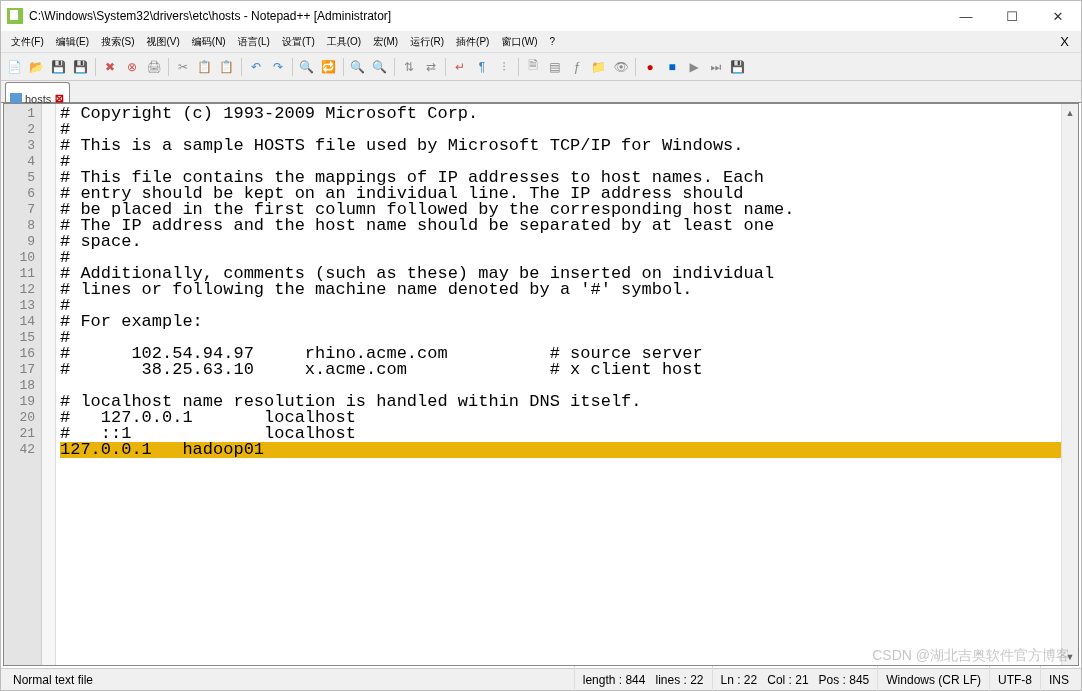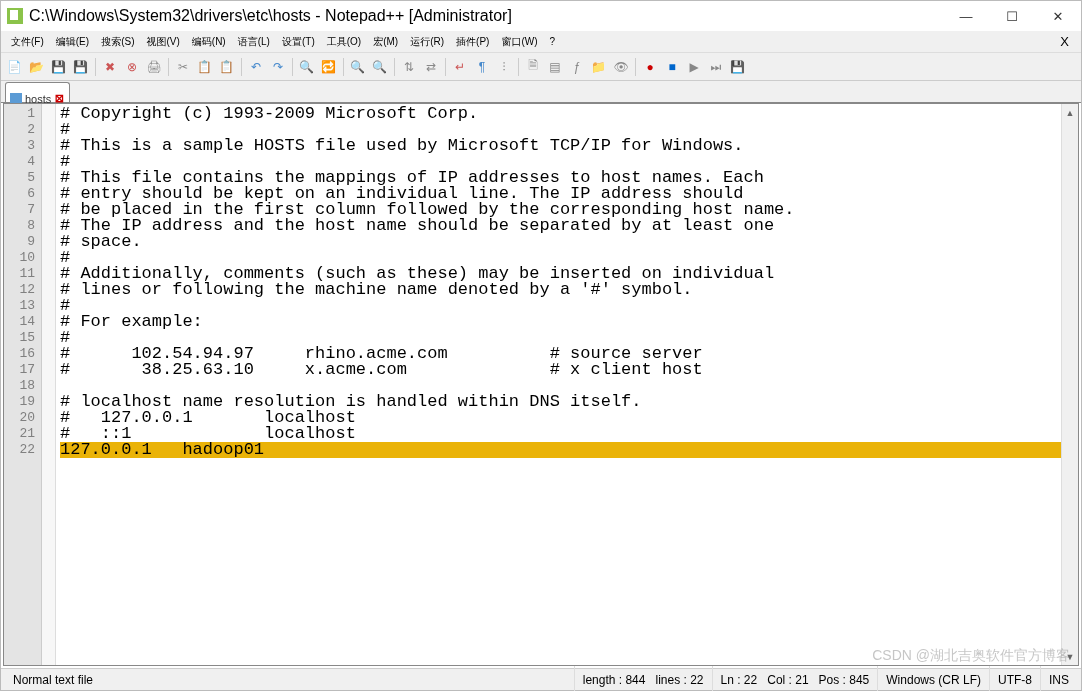--- a/index.html
+++ b/index.html
@@ -1,21 +1,21 @@
 <!DOCTYPE html>
 <html><head>
 <meta charset="utf-8">
 <style>
 * { margin: 0; padding: 0; box-sizing: border-box; }
 body { font-family: "Microsoft YaHei", "Segoe UI", Arial, sans-serif; font-size: 12px; background: #f0f0f0; overflow: hidden; }
 .window { width: 1082px; height: 691px; background: #fff; display: flex; flex-direction: column; border: 1px solid #bbb; }
 .titlebar { height: 30px; display: flex; align-items: center; padding: 0 0 0 6px; background: #fff; }
 .titlebar .app-icon { width: 16px; height: 16px; background: #8bc34a; margin-right: 6px; position: relative; }
 .titlebar .app-icon::before { content: ""; position: absolute; left: 3px; top: 2px; width: 8px; height: 10px; background: #fff; }
-.titlebar .title-text { flex: 1; color: #000; font-size: 16px; }
+.titlebar .title-text { flex: 1; color: #000; font-size: 12px; }
 .titlebar .win-btns { display: flex; }
 .titlebar .win-btn { width: 46px; height: 30px; display: flex; align-items: center; justify-content: center; font-size: 13px; color: #333; cursor: pointer; }
 .menubar { height: 22px; display: flex; align-items: center; padding: 0 4px; background: #f0f0f0; border-bottom: 1px solid #ddd; }
 .menubar .menu-item { padding: 2px 6px; cursor: pointer; font-size: 10px; }
 .menubar .help-x { margin-left: auto; padding: 0 8px 0 0; font-size: 13px; cursor: pointer; }
 .toolbar { height: 28px; display: flex; align-items: center; padding: 2px 4px; background: #f0f0f0; border-bottom: 1px solid #ccc; gap: 2px; }
 .toolbar .tb-btn { width: 20px; height: 20px; display: flex; align-items: center; justify-content: center; cursor: pointer; font-size: 12px; border-radius: 2px; }
 .toolbar .tb-sep { width: 1px; height: 18px; background: #ccc; margin: 0 2px; }
 .tabs { height: 22px; display: flex; align-items: flex-end; padding: 0 2px; background: #f0f0f0; border-bottom: 1px solid #888; }
 .tab { height: 20px; display: flex; align-items: center; padding: 12px 4px 0 4px; background: #fff; border: 1px solid #888; border-bottom: none; border-radius: 3px 3px 0 0; margin-left: 2px; cursor: pointer; }
@@ -135,21 +135,21 @@
         <div class="ln">12</div>
         <div class="ln">13</div>
         <div class="ln">14</div>
         <div class="ln">15</div>
         <div class="ln">16</div>
         <div class="ln">17</div>
         <div class="ln">18</div>
         <div class="ln">19</div>
         <div class="ln">20</div>
         <div class="ln">21</div>
-        <div class="ln">22</div>
+        <div class="ln">42</div>
       </div>
     <div class="fold-col"></div>
     <div class="code" id="code"><div class="line"># Copyright (c) 1993-2009 Microsoft Corp.</div><div class="line">#</div><div class="line"># This is a sample HOSTS file used by Microsoft TCP/IP for Windows.</div><div class="line">#</div><div class="line"># This file contains the mappings of IP addresses to host names. Each</div><div class="line"># entry should be kept on an individual line. The IP address should</div><div class="line"># be placed in the first column followed by the corresponding host name.</div><div class="line"># The IP address and the host name should be separated by at least one</div><div class="line"># space.</div><div class="line">#</div><div class="line"># Additionally, comments (such as these) may be inserted on individual</div><div class="line"># lines or following the machine name denoted by a '#' symbol.</div><div class="line">#</div><div class="line"># For example:</div><div class="line">#</div><div class="line">#      102.54.94.97     rhino.acme.com          # source server</div><div class="line">#       38.25.63.10     x.acme.com              # x client host</div><div class="line"></div><div class="line"># localhost name resolution is handled within DNS itself.</div><div class="line">#   127.0.0.1       localhost</div><div class="line">#   ::1             localhost</div><div class="line current">127.0.0.1   hadoop01</div></div>
     <div class="scrollbar-v">
       <div class="sb-btn">▲</div>
       <div style="flex:1"></div>
       <div class="sb-btn" style="position:absolute;bottom:0;width:100%">▼</div>
     </div>
   </div>
 

